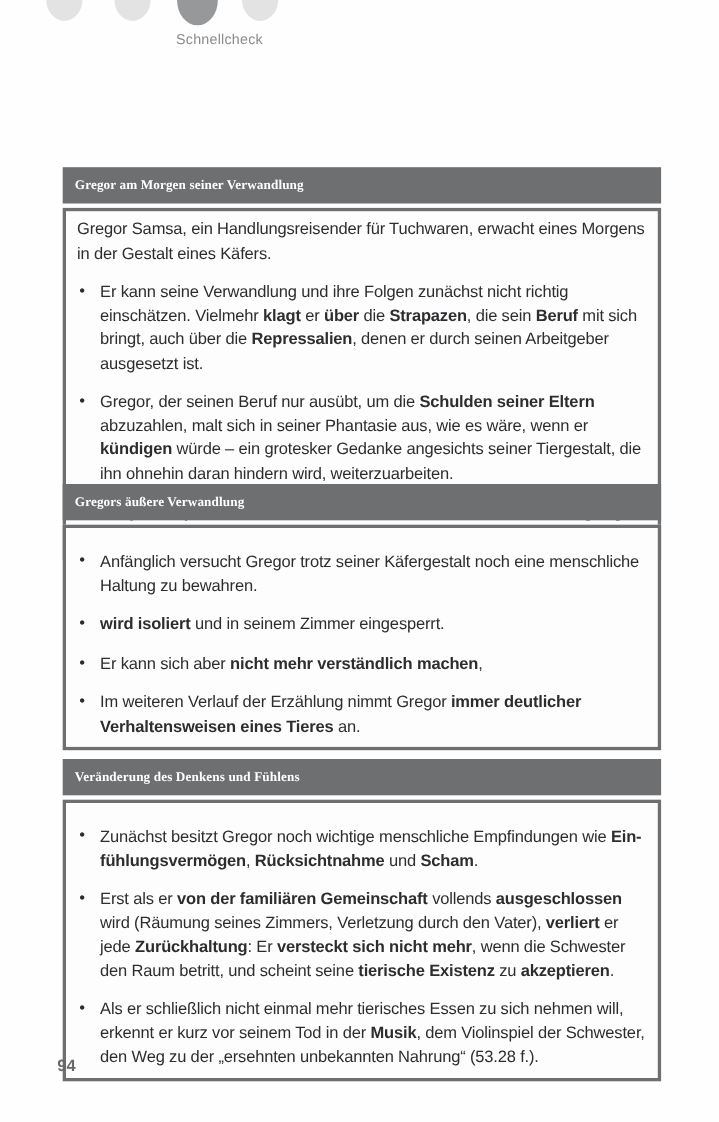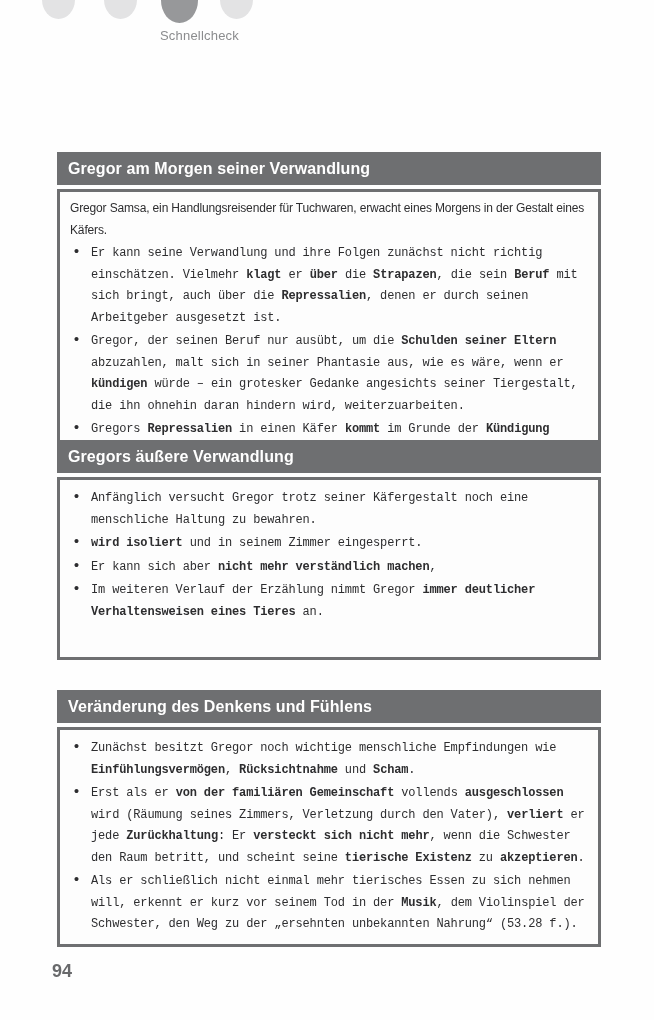--- a/index.html
+++ b/index.html
@@ -58,57 +58,57 @@
   .box-2{top:690px;}
   .box-header{
     background:var(--box-gray);
     color:#ffffff;
     height:33px;
     display:flex;
     align-items:center;
     padding:0 11px;
   }
   .box-title{
-    font-size:16px;
+    font-size:12px;
     font-weight:bold;
     letter-spacing:.1px;
+    font-family:Liberation Serif, serif;
   }
   .box-body{
     margin-top:4px;
     border:3px solid var(--box-gray);
     background:#fdfdfd;
     padding:6px 9px 8px 8px;
-    font-size:12px;
+    font-size:15px;
     line-height:21.5px;
     letter-spacing:-.15px;
     hyphens:manual;
   }
   .box-0 .box-body{min-height:219px;}
   .box-1 .box-body{min-height:183px;}
   .box-2 .box-body{min-height:198px;}
   .intro{margin:0 0 0 2px;}
   ul.bullets{list-style:none;}
   ul.bullets li{
     position:relative;
     padding-left:23px;
-    margin-top:2px;
-    font-family:Liberation Mono, monospace;
+    margin-top:14px;
   }
   ul.bullets li::before{
     content:"\2022";
     position:absolute;
     left:4px;top:-1px;
     font-size:15px;
     color:var(--text-dark);
   }
   b{font-weight:bold;}
   .page-number{
     position:absolute;
     left:52px;top:961px;
-    font-size:18px;
+    font-size:15px;
     font-weight:bold;
     color:#68696b;
   }
 </style>
 </head>
 <body>
 
 <div id="page">
 
   <div id="dots">

